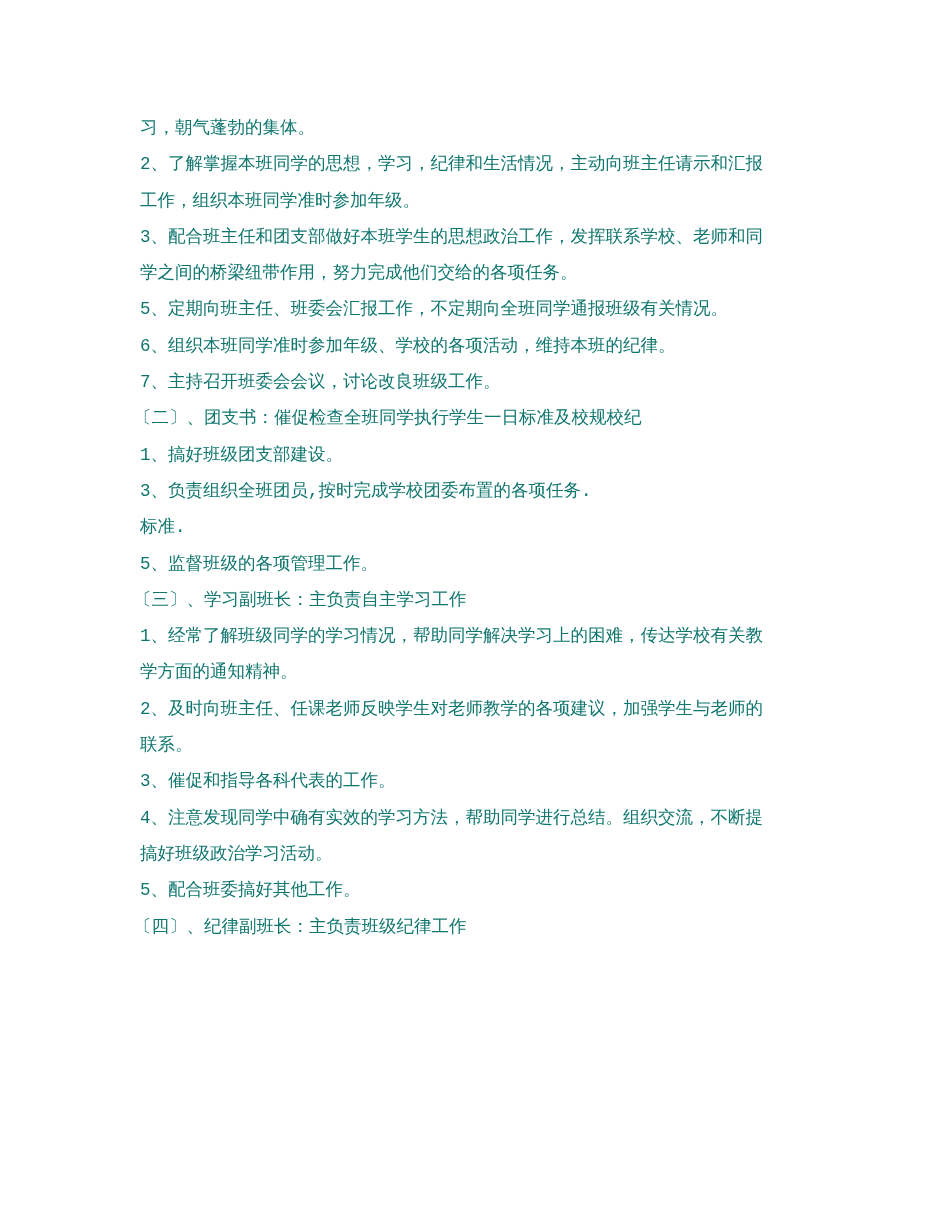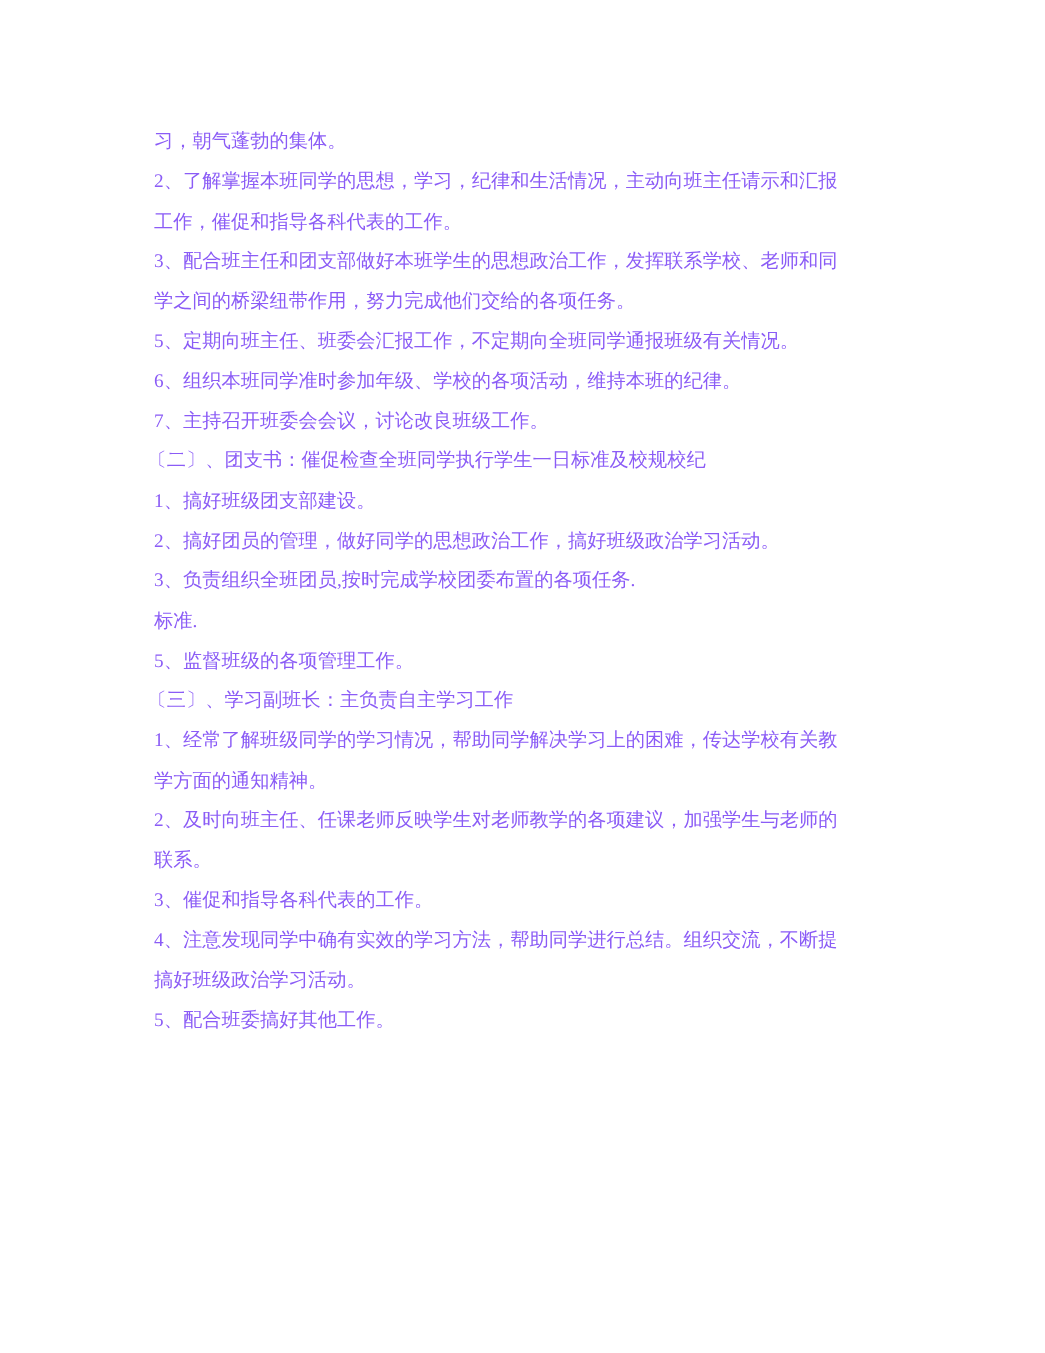--- a/index.html
+++ b/index.html
@@ -1,46 +1,46 @@
 <!DOCTYPE html>
 <html><head>
 <meta charset="utf-8">
 <style>
   html, body { margin: 0; padding: 0; background: #ffffff; }
   body { width: 950px; height: 1230px; position: relative; overflow: hidden; }
   .page {
     position: absolute; left: 140px; top: 110px; width: 665px;
-    font-family: Liberation Serif, serif;
-    font-size: 17.5px; color: #8b5cf6;
+    font-family: Liberation Mono, monospace;
+    font-size: 17.5px; color: #0f766e;
   }
   .line {
     height: 36.3px; line-height: 36.3px; white-space: nowrap; overflow: visible;
   }
   .line.heading { text-indent: -6px; }
 </style>
 </head>
 <body>
 
 <div class="page">
   <div class="line">习，朝气蓬勃的集体。</div>
   <div class="line">2、了解掌握本班同学的思想，学习，纪律和生活情况，主动向班主任请示和汇报</div>
-  <div class="line">工作，催促和指导各科代表的工作。</div>
+  <div class="line">工作，组织本班同学准时参加年级。</div>
   <div class="line">3、配合班主任和团支部做好本班学生的思想政治工作，发挥联系学校、老师和同</div>
   <div class="line">学之间的桥梁纽带作用，努力完成他们交给的各项任务。</div>
   <div class="line">5、定期向班主任、班委会汇报工作，不定期向全班同学通报班级有关情况。</div>
   <div class="line">6、组织本班同学准时参加年级、学校的各项活动，维持本班的纪律。</div>
   <div class="line">7、主持召开班委会会议，讨论改良班级工作。</div>
   <div class="line heading">〔二〕、团支书：催促检查全班同学执行学生一日标准及校规校纪</div>
   <div class="line">1、搞好班级团支部建设。</div>
-  <div class="line">2、搞好团员的管理，做好同学的思想政治工作，搞好班级政治学习活动。</div>
   <div class="line">3、负责组织全班团员,按时完成学校团委布置的各项任务.</div>
   <div class="line">标准.</div>
   <div class="line">5、监督班级的各项管理工作。</div>
   <div class="line heading">〔三〕、学习副班长：主负责自主学习工作</div>
   <div class="line">1、经常了解班级同学的学习情况，帮助同学解决学习上的困难，传达学校有关教</div>
   <div class="line">学方面的通知精神。</div>
   <div class="line">2、及时向班主任、任课老师反映学生对老师教学的各项建议，加强学生与老师的</div>
   <div class="line">联系。</div>
   <div class="line">3、催促和指导各科代表的工作。</div>
   <div class="line">4、注意发现同学中确有实效的学习方法，帮助同学进行总结。组织交流，不断提</div>
   <div class="line">搞好班级政治学习活动。</div>
   <div class="line">5、配合班委搞好其他工作。</div>
+  <div class="line heading">〔四〕、纪律副班长：主负责班级纪律工作</div>
 </div>
 
 </body></html>

